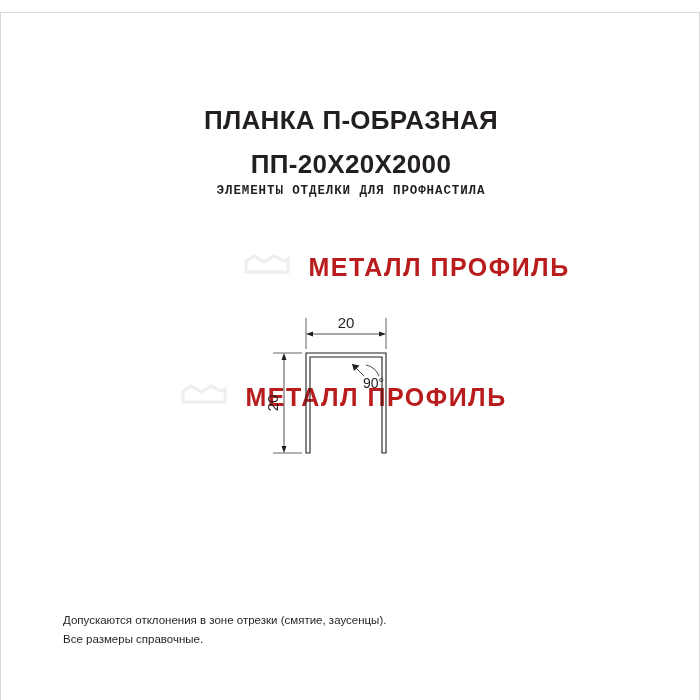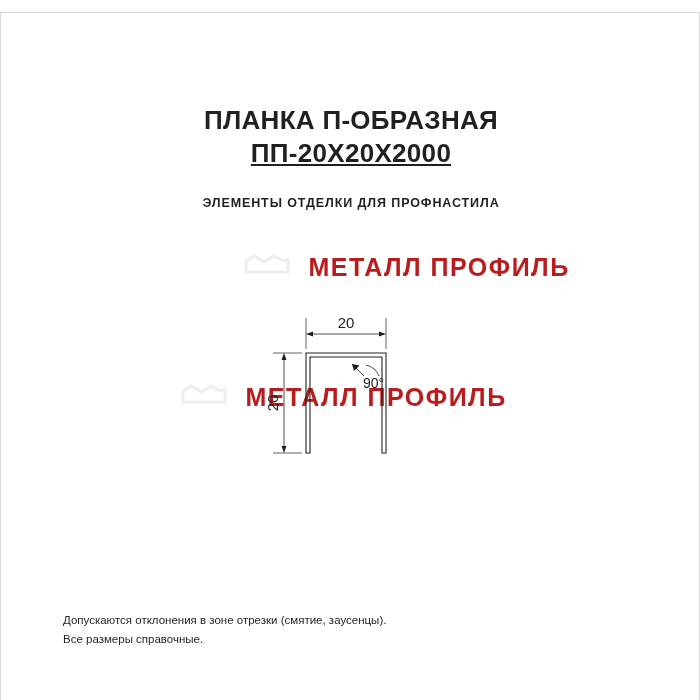--- a/index.html
+++ b/index.html
@@ -37,29 +37,29 @@
     font-size: 26px;
     font-weight: bold;
     letter-spacing: 0.3px;
     line-height: 30px;
   }
   .title-line2 {
     font-size: 26px;
     font-weight: bold;
     letter-spacing: 0.3px;
     line-height: 30px;
-    margin-top: 3px;
-    text-decoration: underline;
+    margin-top: 14px;
   }
   .subtitle {
     font-size: 12.5px;
     font-weight: bold;
     letter-spacing: 0.9px;
-    margin-top: 28px;
+    margin-top: 5px;
     color: #231f20;
+    font-family: Liberation Mono, monospace;
   }
 
   
   .wm {
     position: absolute;
     color: #b91c1c;
     font-weight: bold;
     font-size: 25px;
     letter-spacing: 1.5px;
     white-space: nowrap;

